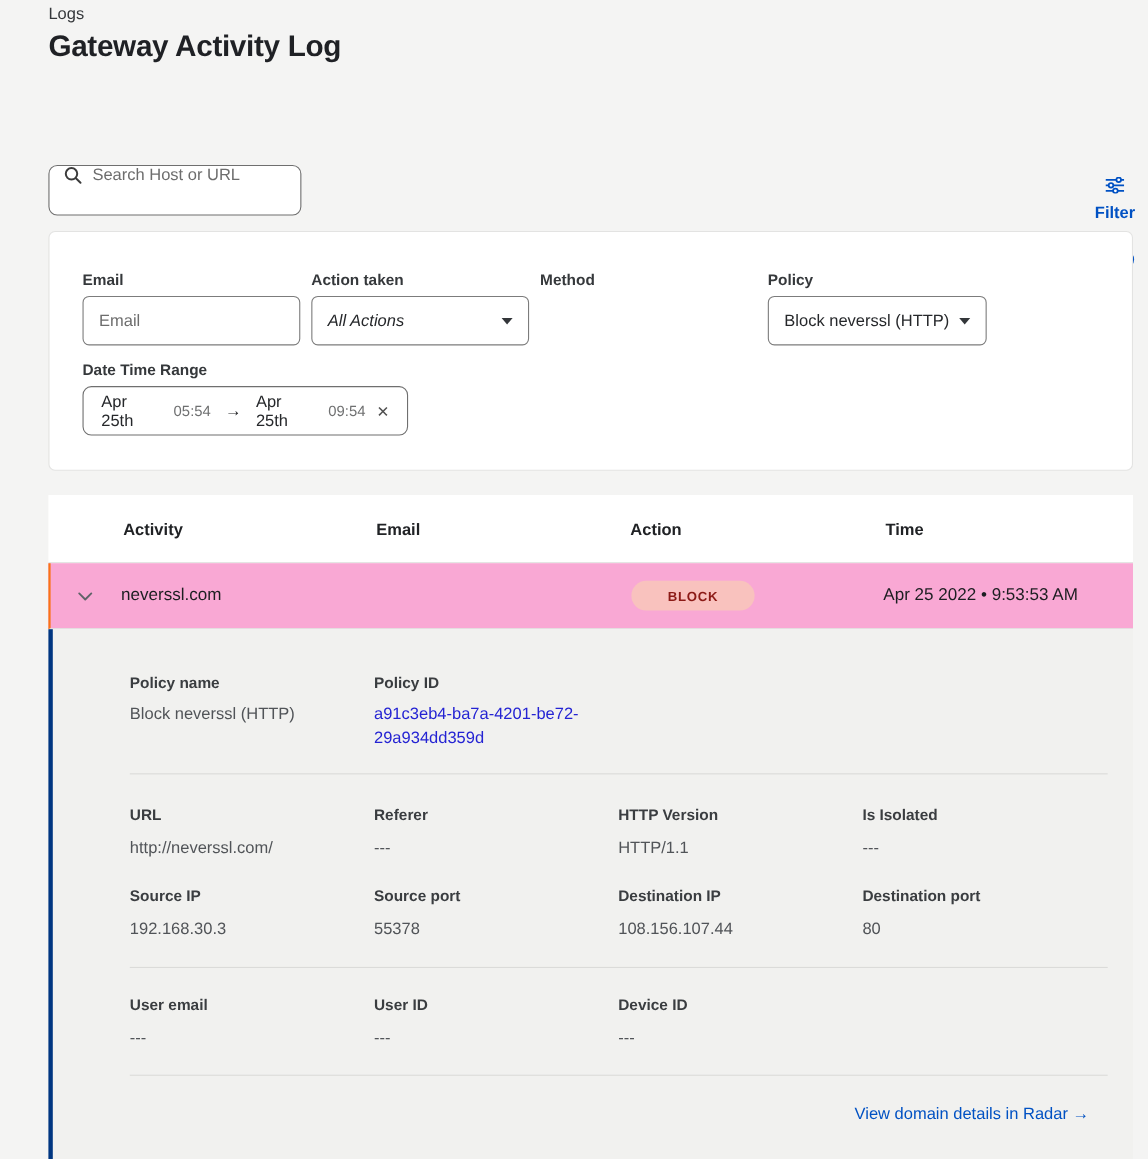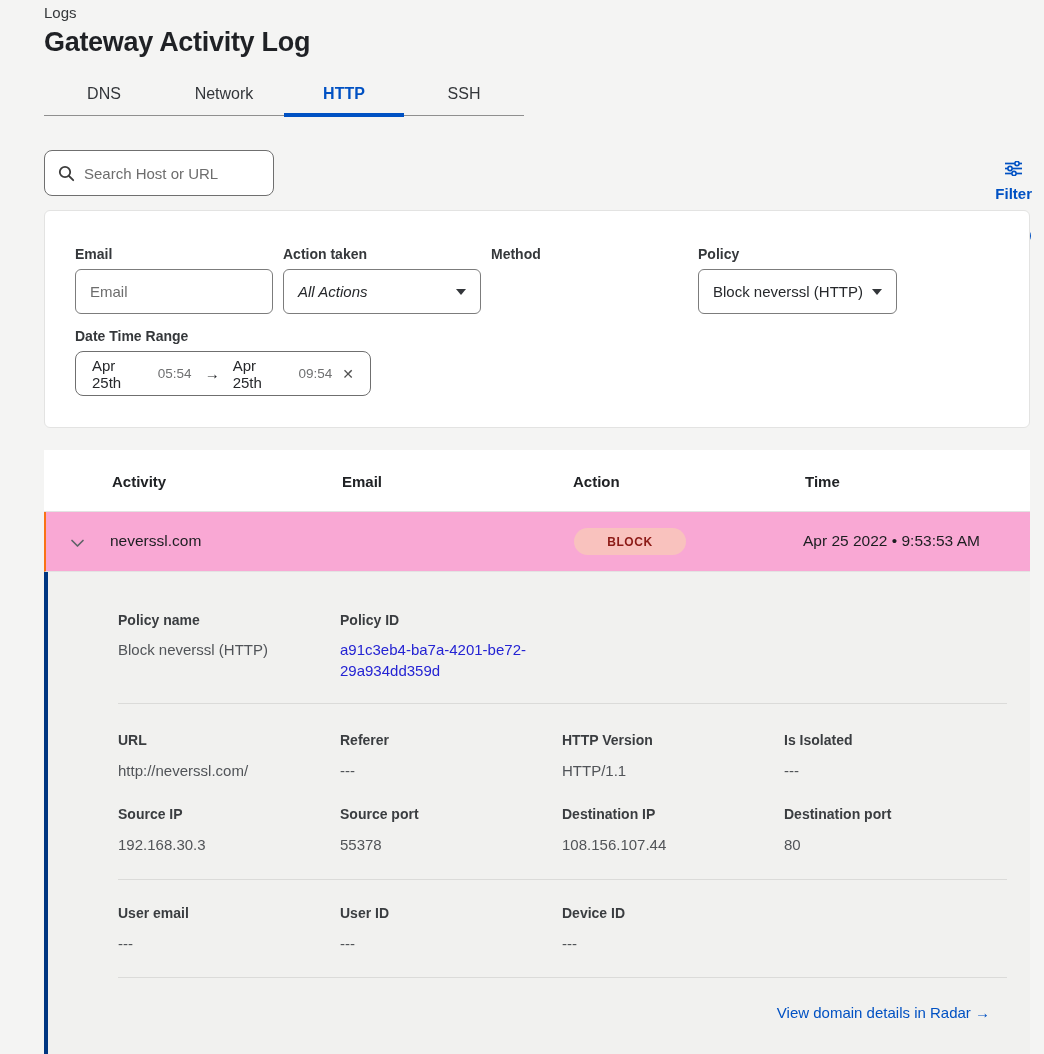--- a/index.html
+++ b/index.html
@@ -11,21 +11,21 @@
   .breadcrumb { position:absolute; left:44px; top:4px; font-size:15px; color:#35383b; }
   .title { position:absolute; left:44px; top:27px; font-size:27px; font-weight:700; color:#1f2125; letter-spacing:-0.3px; }
 
   
   .tabs { position:absolute; left:44px; top:72px; width:480px; height:44px; display:flex; border-bottom:1px solid #8f8f8f; }
   .tab { width:120px; display:flex; align-items:center; justify-content:center; font-size:16px; color:#33363a; cursor:pointer; position:relative; }
   .tab.active { color:#0051c3; font-weight:700; }
   .tab.active::after { content:""; position:absolute; left:0; right:0; bottom:-2px; height:4px; background:#0051c3; }
 
   
-  .search-box { position:absolute; left:44px; top:150px; width:230px; height:46px; border:1px solid #6f6f6f; border-radius:8px; background:#fff; display:flex; align-items:center; padding:0 13px; gap:9px; }
+  .search-box { position:absolute; left:44px; top:150px; width:230px; height:46px; border:1px solid #6f6f6f; border-radius:8px; background:#fff; display:flex; align-items:flex-start; padding:0 13px; gap:9px; }
   .search-box input { border:none; outline:none; font-size:15px; color:#222; width:100%; background:transparent; }
   .search-box input::placeholder { color:#6d6d6d; }
   .filter-bar { position:absolute; top:161px; right:12px; display:flex; align-items:center; gap:9px; cursor:pointer;flex-direction:column; }
   .filter-label { color:#0051c3; font-weight:700; font-size:15px; }
   .caret-up { width:0; height:0; border-left:5px solid transparent; border-right:5px solid transparent; border-bottom:7px solid #0051c3; }
   .filter-badge { background:#0051c3; color:#fff; font-size:11px; font-weight:700; padding:3px 10px; border-radius:10px; line-height:12px; }
 
   
   .fp { position:absolute; left:44px; top:210px; width:986px; height:218px; background:#fff; border:1px solid #e3e3e2; border-radius:6px; }
   .fp-label { position:absolute; font-size:14px; font-weight:700; color:#35383b; top:35px; }
@@ -72,26 +72,20 @@
   .d-radar { position:absolute; right:40px; top:432px; font-size:15px; color:#0051c3; cursor:pointer; }
 </style>
 </head>
 <body>
 
 <div class="page">
 
   <div class="breadcrumb">Logs</div>
   <div class="title">Gateway Activity Log</div>
 
-  <div class="tabs">
-    <div class="tab">DNS</div>
-    <div class="tab">Network</div>
-    <div class="tab active">HTTP</div>
-    <div class="tab">SSH</div>
-  </div>
 
   <div class="search-box">
     <span style="display:flex;">
       <svg width="17" height="17" viewBox="0 0 17 17">
           <circle cx="7" cy="7" r="5.2" fill="none" stroke="#3c3c3c" stroke-width="1.8"></circle>
           <line x1="11" y1="11" x2="15.2" y2="15.2" stroke="#3c3c3c" stroke-width="1.8" stroke-linecap="round"></line>
         </svg>
     </span>
     <input type="text" placeholder="Search Host or URL" style="">
   </div>

